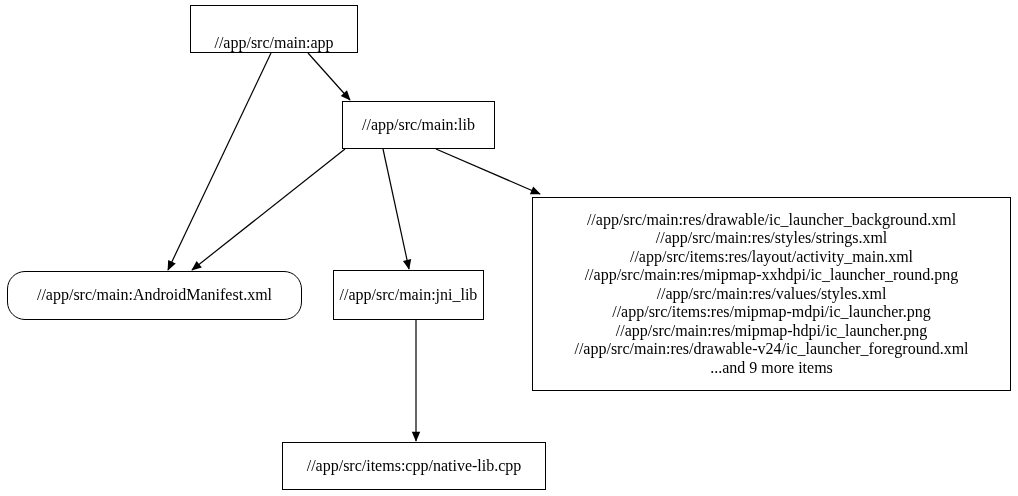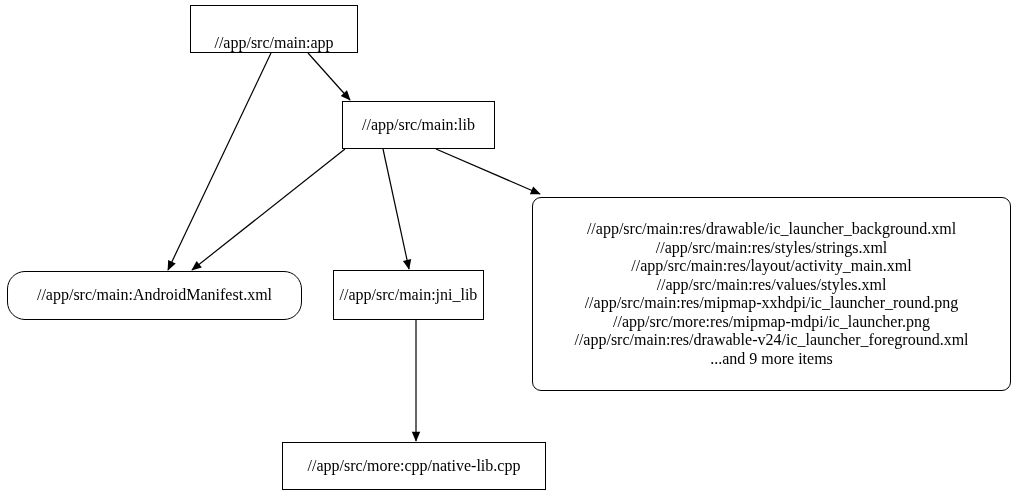--- a/index.html
+++ b/index.html
@@ -35,21 +35,21 @@
     font-size: 16px;
     line-height: 1.15;
     white-space: nowrap;
   }
   #node-app            { left: 190px; top: 5px;   width: 168px; height: 48px; align-items: flex-end; }
   #node-lib            { left: 302px; top: 101px; width: 153px; height: 48px; margin-left: 40px; }
   #node-manifest       { left: 7px;   top: 271px; width: 295px; height: 49px; border-radius: 18px; }
   #node-jni-lib        { left: 333px; top: 270px; width: 151px; height: 50px; }
   #node-native-lib     { left: 282px; top: 442px; width: 264px; height: 48px; }
   #node-resources      { left: 532px; top: 197px; width: 479px; height: 194px;
-                         flex-direction: column; justify-content: center; border-radius: 9px; }
+                         flex-direction: column; justify-content: center; }
   #node-resources .res-line {
     display: block;
     line-height: 18.5px;
     white-space: nowrap;
   }
   .edge-line { stroke: #000000; stroke-width: 1.2; fill: none; }
 </style>
 </head>
 <body>
 
@@ -81,25 +81,26 @@
     <span>//app/src/main:AndroidManifest.xml</span>
   </div>
 
   <div class="node" id="node-jni-lib">
     <span>//app/src/main:jni_lib</span>
   </div>
 
   <div class="node" id="node-resources">
     <span class="res-line">//app/src/main:res/drawable/ic_launcher_background.xml</span>
     <span class="res-line">//app/src/main:res/styles/strings.xml</span>
-    <span class="res-line">//app/src/main:res/layout/activity_main.xml</span>
+    <span class="res-line">//app/src/items:res/layout/activity_main.xml</span>
+    <span class="res-line">//app/src/main:res/mipmap-xxhdpi/ic_launcher_round.png</span>
     <span class="res-line">//app/src/main:res/values/styles.xml</span>
-    <span class="res-line">//app/src/main:res/mipmap-xxhdpi/ic_launcher_round.png</span>
-    <span class="res-line">//app/src/more:res/mipmap-mdpi/ic_launcher.png</span>
+    <span class="res-line">//app/src/items:res/mipmap-mdpi/ic_launcher.png</span>
+    <span class="res-line">//app/src/main:res/mipmap-hdpi/ic_launcher.png</span>
     <span class="res-line">//app/src/main:res/drawable-v24/ic_launcher_foreground.xml</span>
     <span class="res-line">...and 9 more items</span>
   </div>
 
   <div class="node" id="node-native-lib">
-    <span>//app/src/more:cpp/native-lib.cpp</span>
+    <span>//app/src/items:cpp/native-lib.cpp</span>
   </div>
 
 </div>
 
 </body></html>

